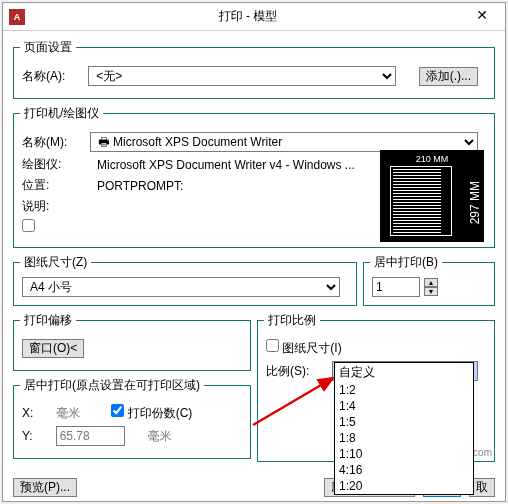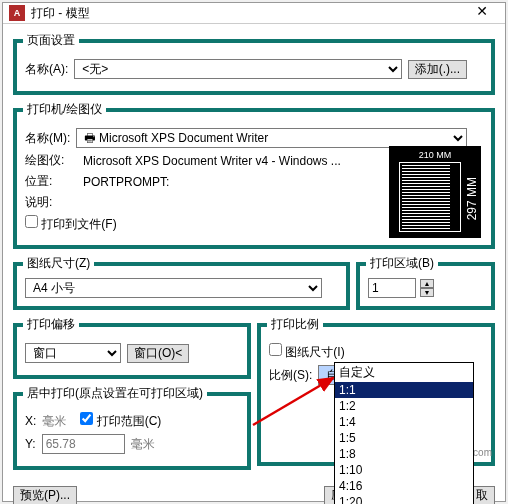--- a/index.html
+++ b/index.html
@@ -1,32 +1,32 @@
 <!DOCTYPE html>
 <html><head>
 <meta charset="utf-8">
 <style>
 * { box-sizing: border-box; margin: 0; padding: 0; font-family: "Microsoft YaHei", SimSun, sans-serif; font-size: 12px; }
 body { background: #f0f0f0; width: 508px; height: 504px; position: relative; }
 .dialog { background: #fff; border: 1px solid #999; width: 504px; height: 500px; margin: 2px; display: flex; flex-direction: column; }
 .titlebar { height: 28px; display: flex; align-items: center; padding: 0 6px; border-bottom: 1px solid #ccc; }
 .titlebar .icon { width: 16px; height: 16px; background: #b02a2a; margin-right: 6px; display:flex;align-items:center;justify-content:center;color:#fff;font-size:9px;font-weight:bold;}
-.titlebar .title { flex: 1; }
+.titlebar .title { flex: 1; text-align: center; }
 .titlebar .close { width: 34px; height: 20px; text-align: center; cursor: pointer; font-size:14px;}
 .body { padding: 8px 10px 6px 10px; flex: 1; }
-fieldset.group { border: 4px solid #0f766e; padding: 6px 24px 8px 8px; margin-bottom: 6px; position: relative; }
+fieldset.group { border: 1px solid #0f766e; padding: 6px 16px 8px 8px; margin-bottom: 6px; position: relative; }
 fieldset.group > legend { padding: 0 4px; background: #fff; margin-left: -2px; }
-.row { display: flex; align-items: center; margin: 4px 0; gap: 6px; }
+.row { display: flex; align-items: center; margin: 4px 0; gap: 23px; }
 .label { white-space: nowrap; }
 select, input[type=text] { border: 1px solid #7a7a7a; height: 20px; padding: 0 3px; background: #fff; }
 select { background: #fff; }
 button.btn { border: 1px solid #7a7a7a; background: #e1e1e1; height: 19px; padding: 0 6px; cursor: pointer; }
 .two-col { display: flex; gap: 6px; }
 .col { flex: 1; }
-.plotter-preview { width: 92px; height: 92px; background: #000; position: absolute; right: 10px; top: 28px; }
+.plotter-preview { width: 104px; height: 92px; background: #000; position: absolute; right: 10px; top: 28px; }
 .plotter-preview .wlabel{position:absolute;top:4px;left:0;right:0;text-align:center;color:#fff;font-size:9px;}
 .plotter-preview .hlabel{position:absolute;right:3px;top:18px;bottom:4px;width:12px;color:#fff;font-size:9px;display:flex;align-items:center;justify-content:center;}
 .plotter-preview .hlabel span{writing-mode:vertical-rl;transform:rotate(180deg);}
 .plotter-preview .sheet{position:absolute;top:16px;left:10px;width:62px;height:70px;border:1px solid #fff;}
 .plotter-preview .hatched{position:absolute;top:2px;left:2px;right:10px;bottom:2px;background:repeating-linear-gradient(0deg,#fff 0,#fff 1px,transparent 1px,transparent 3px);}
 .copies-box{display:flex;align-items:center;gap:4px;}
 .copies-box input{width:48px;text-align:left;}
 .spin{display:flex;flex-direction:column;}
 .spin div{width:14px;height:9px;border:1px solid #777;font-size:7px;line-height:7px;text-align:center;background:#e1e1e1;cursor:pointer;}
 .dropdown-list { position: absolute; border: 1px solid #000; background: #fff; z-index: 20; width: 140px; left:334px; top:362px;}
@@ -83,21 +83,20 @@
       <div class="row">
         <span class="label" style="width:52px">位置:</span>
         <span>PORTPROMPT:</span>
       </div>
       <div class="row">
         <span class="label" style="width:52px">说明:</span>
       </div>
       <div class="row">
         <label>
           <input type="checkbox" style="">
-          <span>打印到文件(F)</span>
         </label>
       </div>
       <div class="plotter-preview">
         <div class="wlabel">210 MM</div>
         <div class="hlabel">
             <span>297 MM</span>
           </div>
         <div class="sheet">
             <div class="hatched"></div>
           </div>
@@ -105,53 +104,52 @@
     </fieldset>
 
     <div class="two-col">
       <fieldset class="group" style="flex:3">
         <legend>图纸尺寸(Z)</legend>
         <select style="width:100%">
           <option>A4 小号</option>
         </select>
       </fieldset>
       <fieldset class="group" style="flex:1">
-        <legend>打印区域(B)</legend>
+        <legend>居中打印(B)</legend>
         <div class="copies-box">
           <input type="text" value="1" style="">
           <div class="spin">
               <div>▲</div>
               <div>▼</div>
             </div>
         </div>
       </fieldset>
     </div>
 
     <div class="two-col">
       <div class="col">
         <fieldset class="group">
           <legend>打印偏移</legend>
           <div class="row">
-            <select style="width:96px"><option>窗口</option></select>
             <button class="btn">窗口(O)&lt;</button>
           </div>
         </fieldset>
         <fieldset class="group">
           <legend>居中打印(原点设置在可打印区域)</legend>
           <div class="row">
             <span class="label">X:</span>
             <span class="disabled-text">毫米</span>
             <label style="margin-left:8px">
               <input type="checkbox" checked="" style="">
-              <span>打印范围(C)</span>
+              <span>打印份数(C)</span>
             </label>
           </div>
           <div class="row">
             <span class="label">Y:</span>
-            <input type="text" style="width: 83px;" class="disabled-text" value="65.78">
+            <input type="text" style="width: 69px;" class="disabled-text" value="65.78">
             <span class="disabled-text">毫米</span>
           </div>
         </fieldset>
       </div>
       <div class="col">
         <fieldset class="group" style="min-height:150px">
           <legend>打印比例</legend>
           <div class="row">
             <label>
               <input type="checkbox" style="">
@@ -173,21 +171,20 @@
     <button class="btn">预览(P)...</button>
     <div style="flex:1"></div>
     <button class="btn">应用到布局(U)</button>
     <button class="btn" style="border:1px solid #0078d7">确定</button>
     <button class="btn">取</button>
   </div>
 </div>
 
 <div class="dropdown-list" id="scale-dropdown">
     <div>自定义</div>
-    <div class="sel">1:1</div>
     <div>1:2</div>
     <div>1:4</div>
     <div>1:5</div>
     <div>1:8</div>
     <div>1:10</div>
     <div>4:16</div>
     <div>1:20</div>
   </div>
 
 <svg class="arrow" style="left:248px;top:370px" width="100" height="60">

